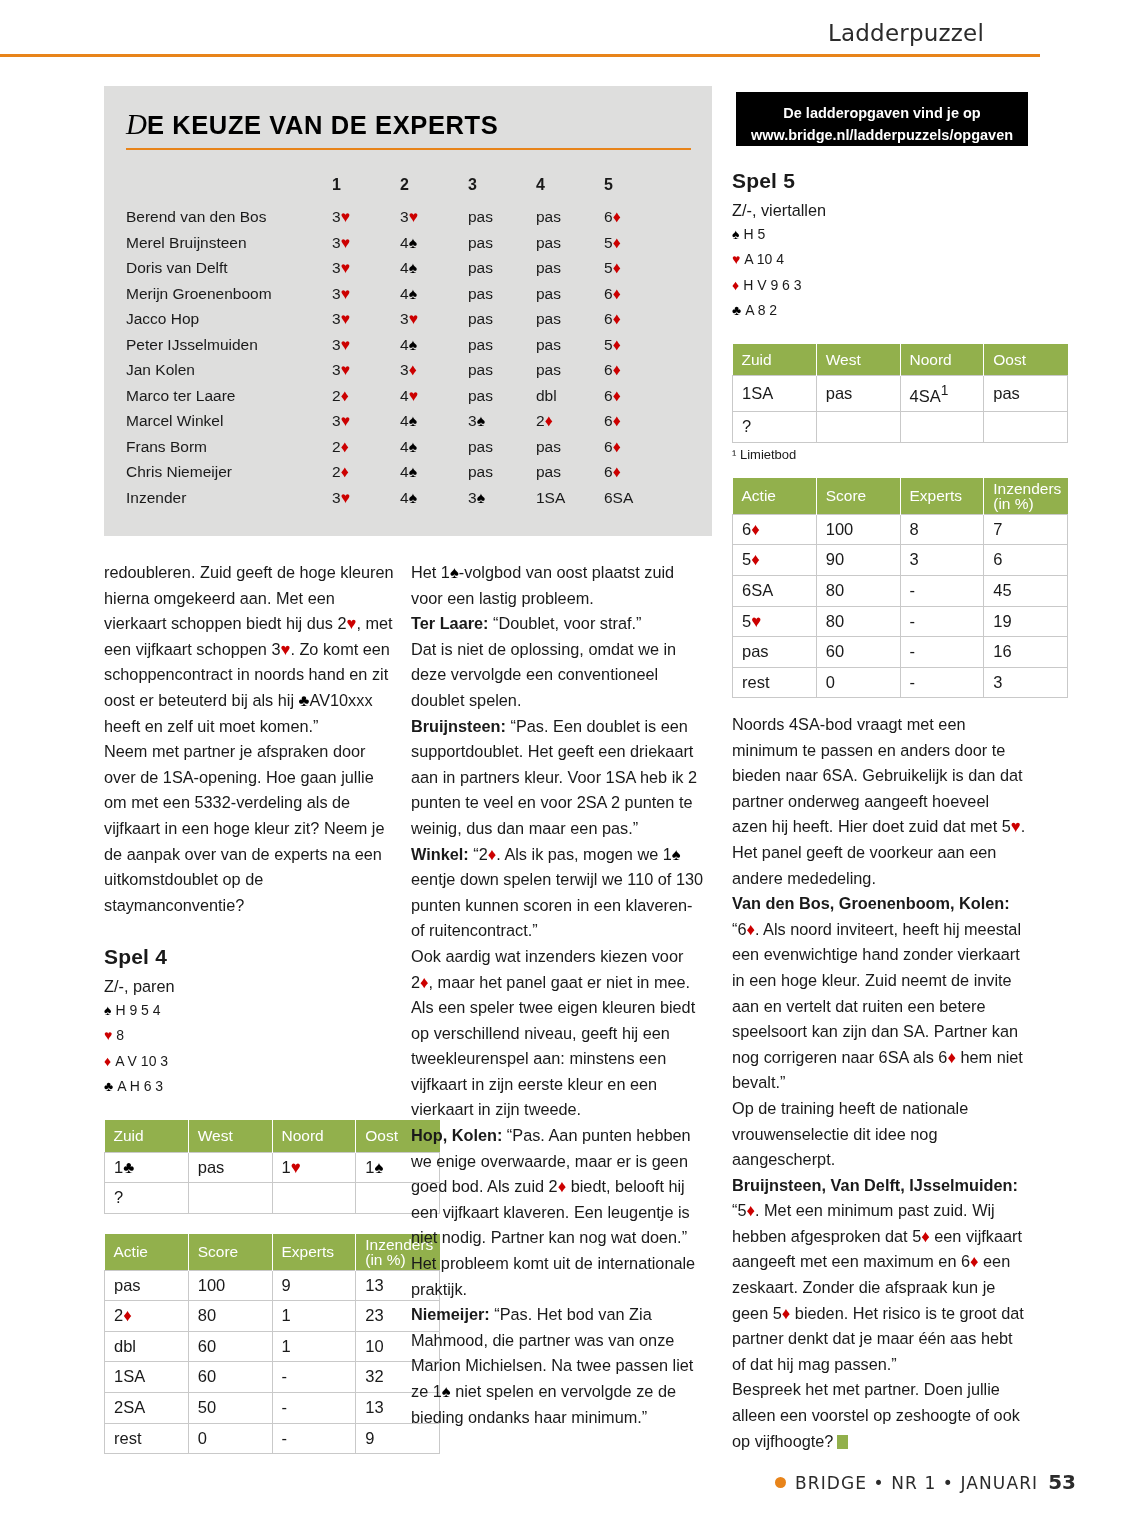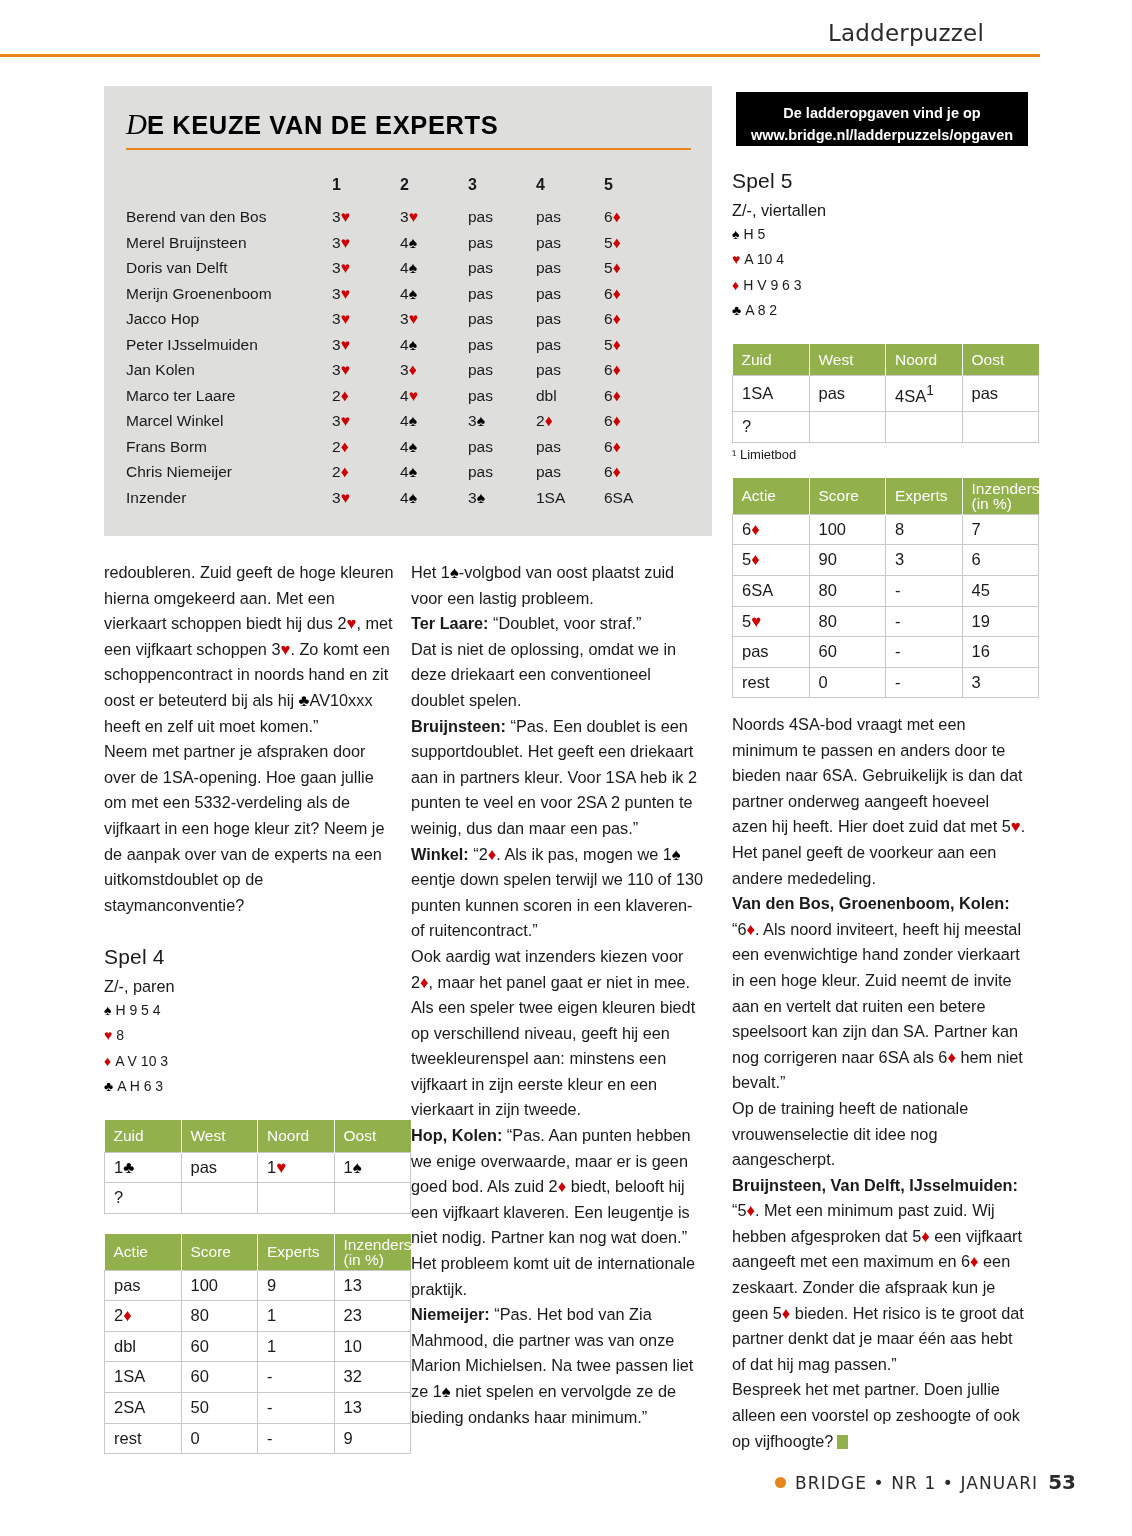--- a/index.html
+++ b/index.html
@@ -130,33 +130,33 @@
   .col-1 { left: 104px; }
   .col-2 { left: 411px; }
   .col-3 { left: 732px; }
 
   .body-c1 { top: 560px; }
   .body-c2 { top: 560px; }
   .body-c3 { top: 712px; }
 
   .spel-head {
     font-size: 21px;
-    font-weight: normal;
+    font-weight: bold;
     margin: 0 0 4px 0;
     letter-spacing: .2px;
   }
   .spel-sub { font-size: 16.3px; line-height: 24px; }
   .hand-line { font-size: 14px; line-height: 25.5px; white-space: nowrap; }
   .hand-line .sym { margin-right: 4px; }
 
   
   table.bid-table, table.score-table {
     border-collapse: collapse;
     font-size: 16px;
-    width: 307px;
+    width: 336px;
     table-layout: fixed;
     padding-left: 13px;
   }
   table.bid-table th, table.score-table th {
     background: #92b04c;
     color: #ffffff;
     font-weight: normal;
     text-align: left;
     padding: 3px 0 3px 9px;
     font-size: 15.5px;
@@ -433,21 +433,21 @@
           <td>-</td>
           <td>9</td>
         </tr>
       </tbody>
   </table>
 </div>
 
 <div class="col col-2 body-c2">
   <p>Het 1<span class="suit suit-s">♠</span>-volgbod van oost plaatst zuid voor een lastig probleem.</p>
   <p><b class="speaker">Ter Laare:</b><span> “Doublet, voor straf.”</span></p>
-  <p>Dat is niet de oplossing, omdat we in deze driekaart een conventioneel doublet spelen.</p>
+  <p>Dat is niet de oplossing, omdat we in deze vervolgde een conventioneel doublet spelen.</p>
   <p><b class="speaker">Bruijnsteen:</b><span id="c2qb"> “Pas. Een doublet is een supportdoublet. Het geeft een driekaart aan in partners kleur. Voor 1SA heb ik 2 punten te veel en voor 2SA 2 punten te weinig, dus dan maar een pas.”</span></p>
   <p><b class="speaker">Winkel:</b><span id="c2qw"> “2<span class="suit suit-d">♦</span>. Als ik pas, mogen we 1<span class="suit suit-s">♠</span> eentje down spelen terwijl we 110 of 130 punten kunnen scoren in een klaveren- of ruitencontract.”</span></p>
   <p id="c2p3">Ook aardig wat inzenders kiezen voor 2<span class="suit suit-d">♦</span>, maar het panel gaat er niet in mee. Als een speler twee eigen kleuren biedt op verschillend niveau, geeft hij een tweekleurenspel aan: minstens een vijfkaart in zijn eerste kleur en een vierkaart in zijn tweede.</p>
   <p><b class="speaker">Hop, Kolen:</b><span id="c2qh"> “Pas. Aan punten hebben we enige overwaarde, maar er is geen goed bod. Als zuid 2<span class="suit suit-d">♦</span> biedt, belooft hij een vijfkaart klaveren. Een leugentje is niet nodig. Partner kan nog wat doen.”</span></p>
   <p>Het probleem komt uit de internationale praktijk.</p>
   <p><b class="speaker">Niemeijer:</b><span id="c2qn"> “Pas. Het bod van Zia Mahmood, die partner was van onze Marion Michielsen. Na twee passen liet ze 1<span class="suit suit-s">♠</span> niet spelen en vervolgde ze de bieding ondanks haar minimum.”</span></p>
 </div>
 
 <div class="col col-3" style="top:168px;">
   <div class="spel-head">Spel 5</div>

